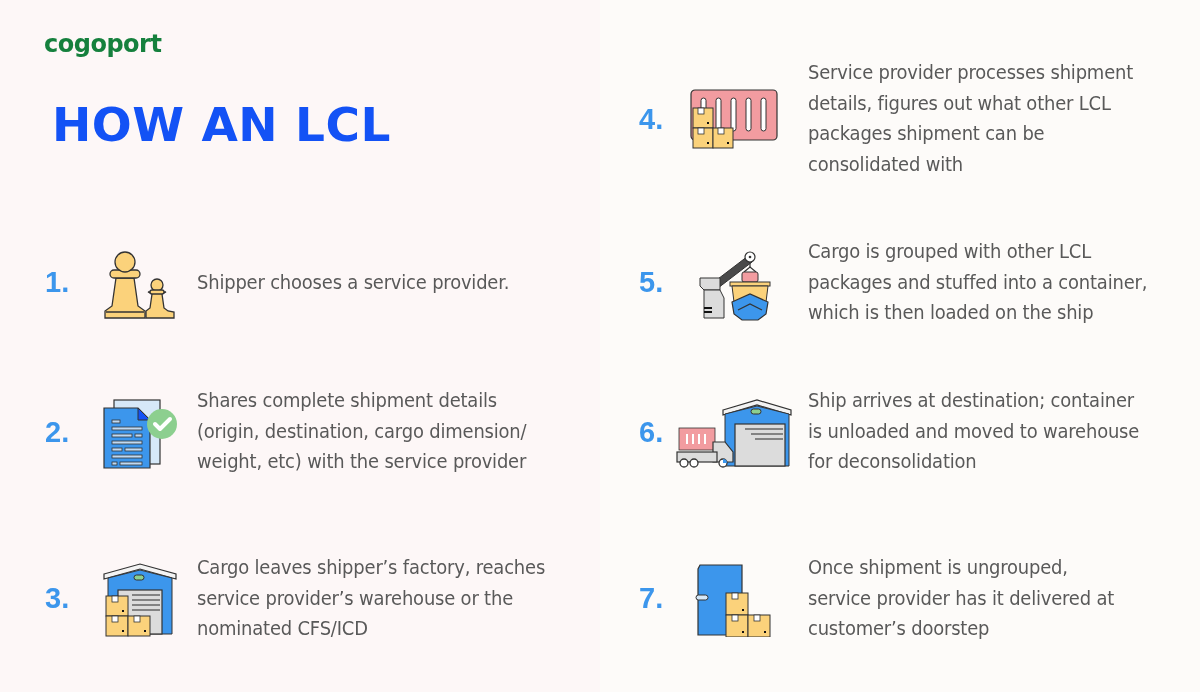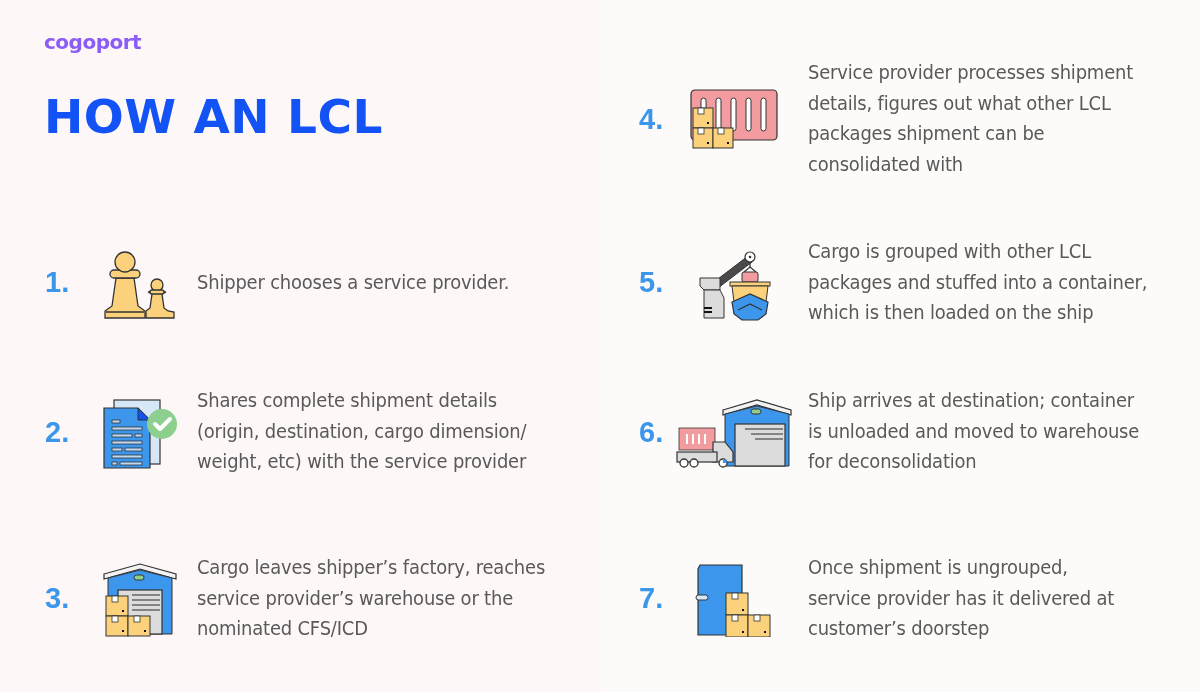--- a/index.html
+++ b/index.html
@@ -7,24 +7,24 @@
     width: 1200px; height: 692px; overflow: hidden; position: relative;
     font-family: "Liberation Sans", "DejaVu Sans", sans-serif;
     background: #fdfbf9;
   }
   .bg-left { position: absolute; left: 0; top: 0; width: 600px; height: 692px; background: #fdf7f7; }
   .bg-right { position: absolute; left: 600px; top: 0; width: 600px; height: 692px; background: #fdfbf9; }
 
   .logo {
     position: absolute; left: 44px; top: 30px;
     font-family: "DejaVu Sans", sans-serif; font-weight: bold;
-    font-size: 20px; letter-spacing: -0.5px; color: #8b5cf6;
+    font-size: 24px; letter-spacing: -0.5px; color: #15803d;
   }
   .title {
-    position: absolute; left: 44px; top: 88px; margin: 0;
+    position: absolute; left: 44px; top: 88px; margin: 8px;
     font-family: "DejaVu Sans", sans-serif; font-weight: bold;
     font-size: 47px; line-height: 57px; color: #1352f5;
     letter-spacing: 0.5px; width: 520px;
   }
   .step { position: absolute; }
   .num {
     position: absolute; font-weight: bold; font-size: 29px; color: #3c96ec;
     font-family: "Liberation Sans", sans-serif;
   }
   .icon { position: absolute; }

